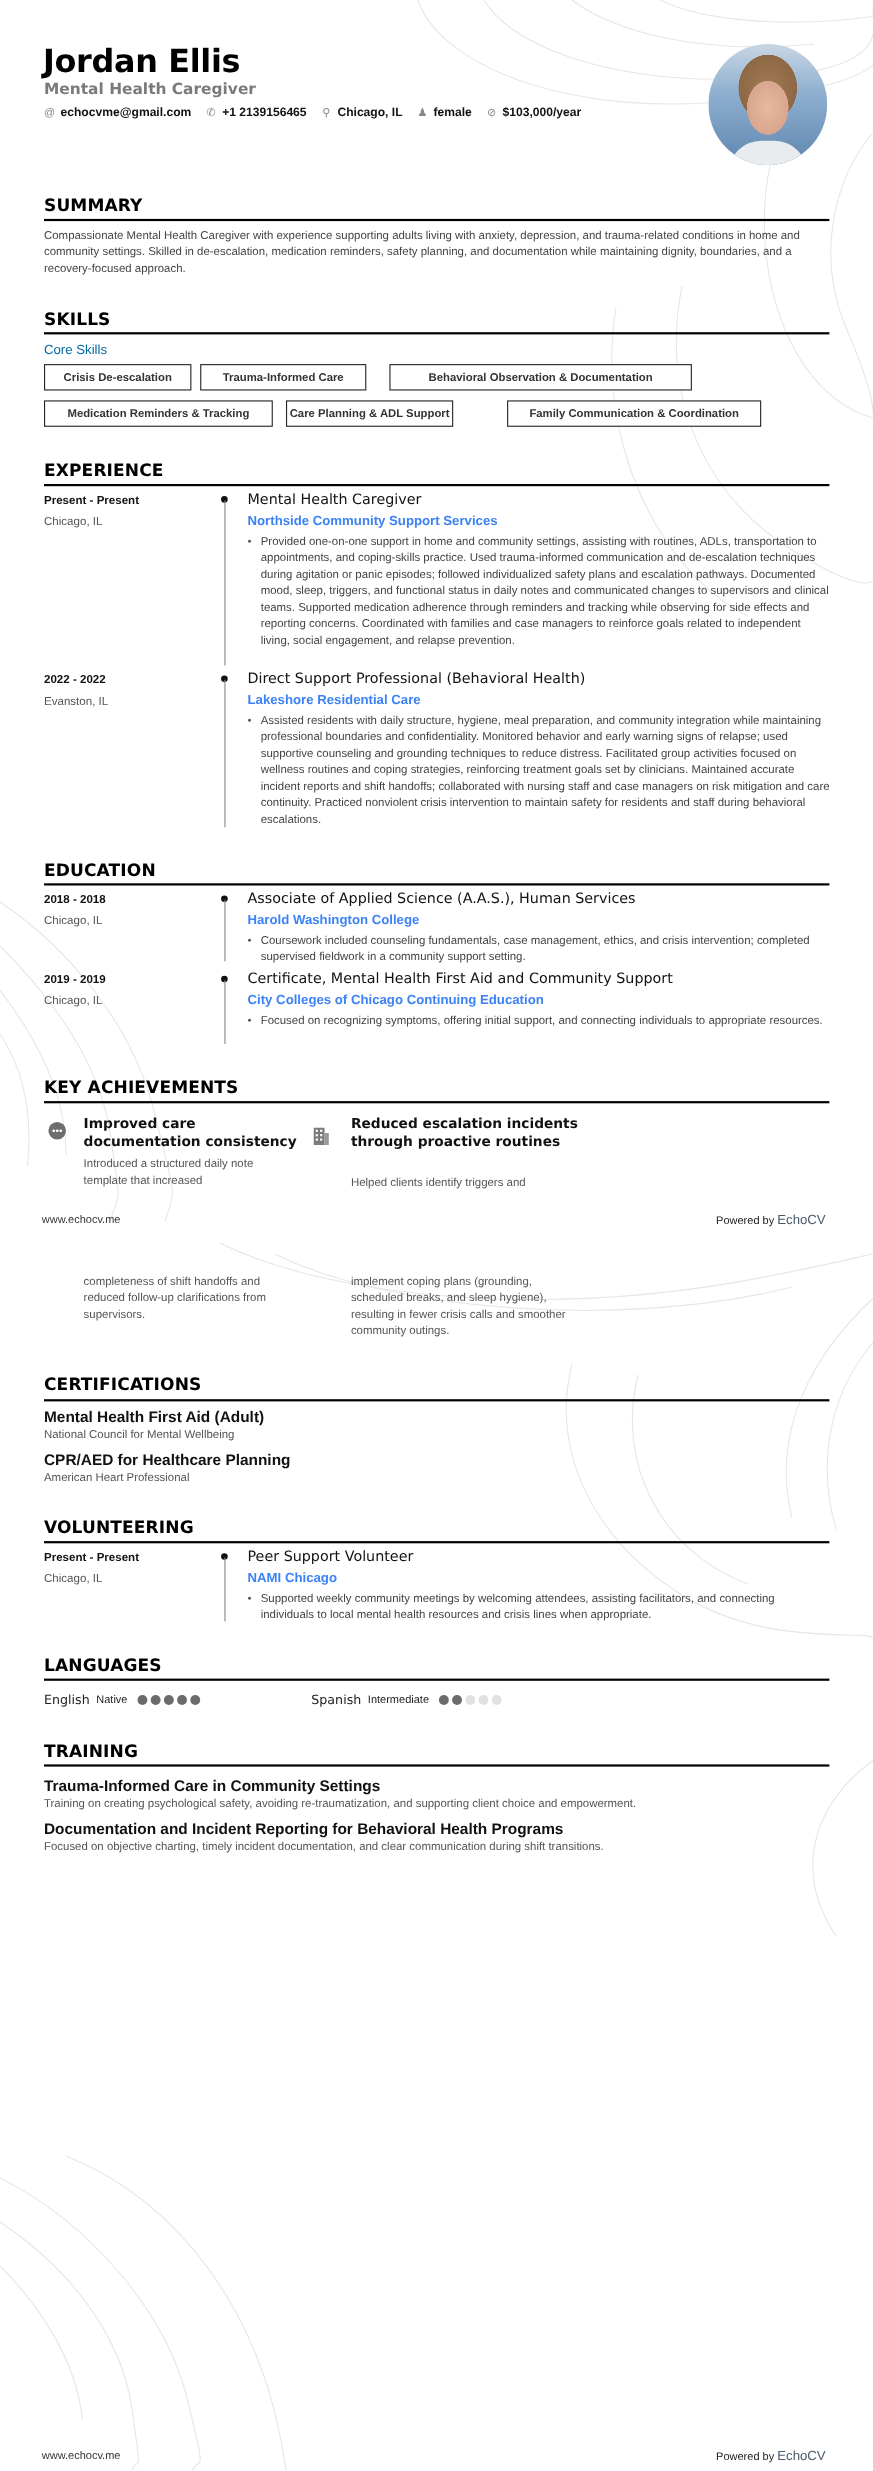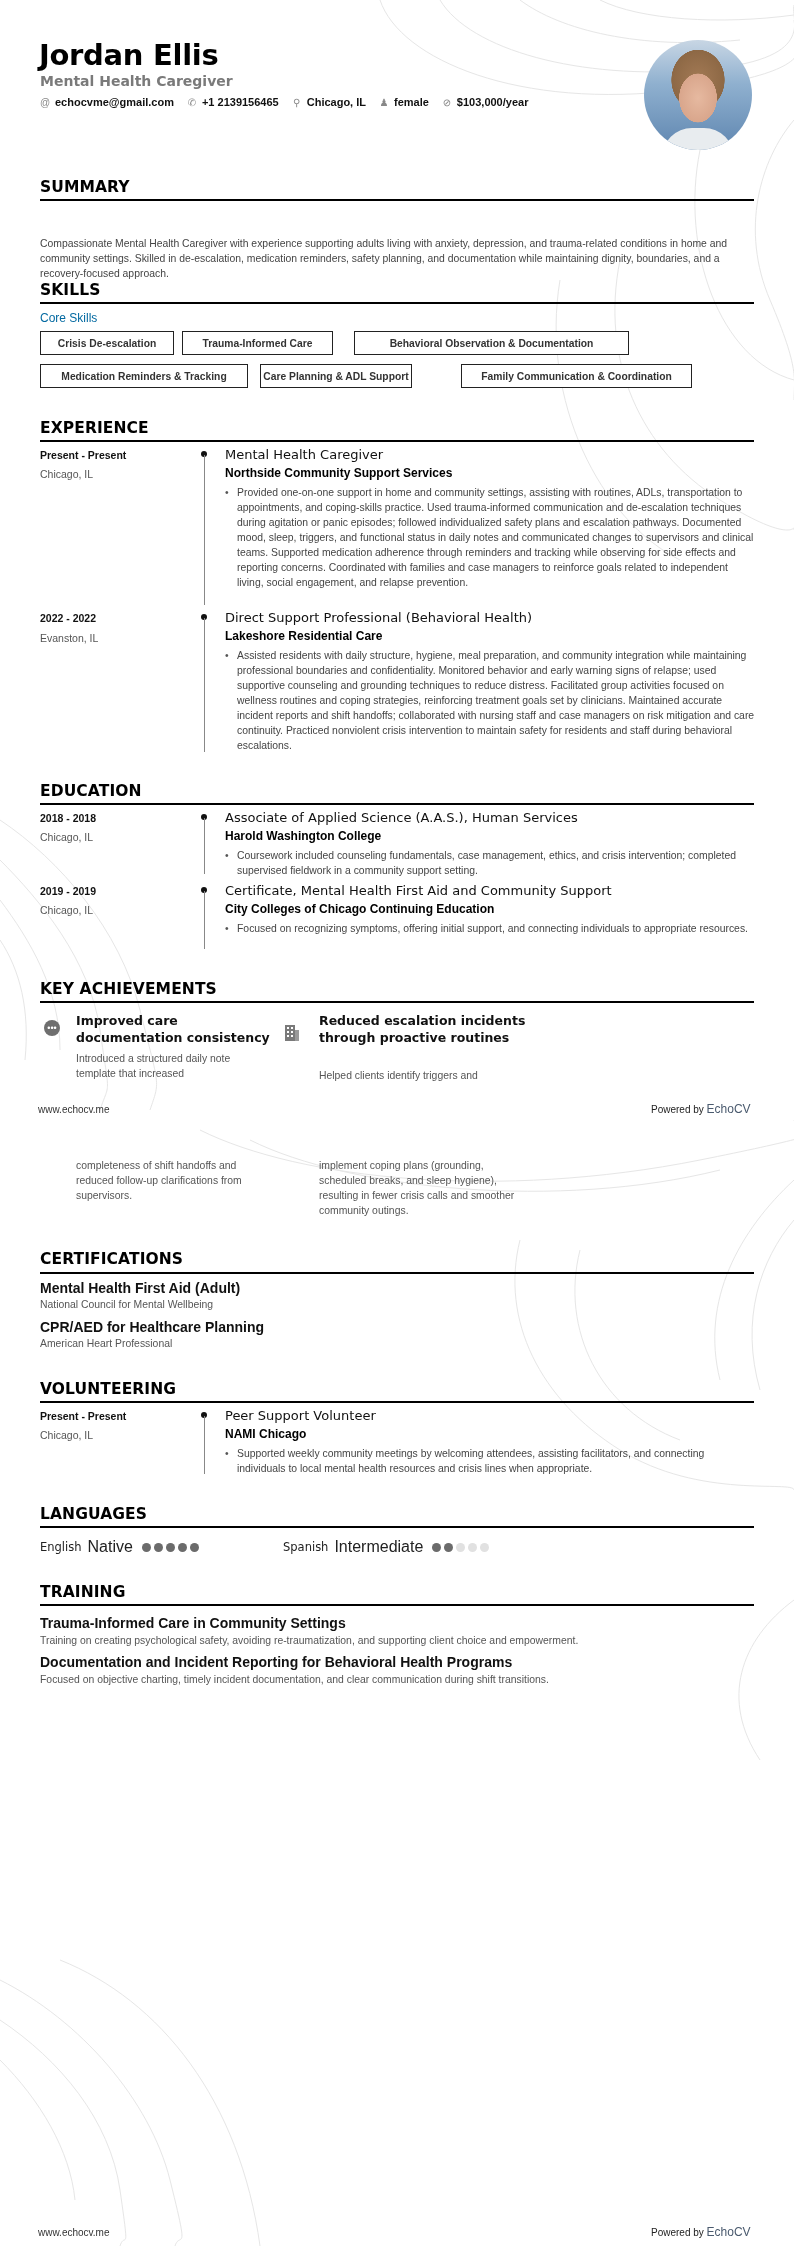--- a/index.html
+++ b/index.html
@@ -18,51 +18,51 @@
   .photo { left: 644px; top: 40px; width: 108px; height: 110px; border-radius: 50%; overflow: hidden;
     background: radial-gradient(ellipse 34px 44px at 54px 58px, #e6b9a0 0%, #d9a68c 55%, transparent 56%),
                 radial-gradient(ellipse 44px 50px at 54px 40px, #a37a55 0%, #8d6845 60%, transparent 61%),
                 linear-gradient(180deg, #c8d6e4 0%, #8fb0cf 40%, #5f86b0 100%); }
   .photo .shirt { position: absolute; left: 18px; top: 88px; width: 72px; height: 30px; background: #e8ecef; border-radius: 36px 36px 0 0; }
 
   
   .sec-title { left: 40px; font-family: "DejaVu Sans", sans-serif; font-weight: 700; font-size: 15.5px; color: #000; letter-spacing: 0.1px; }
   .rule { left: 40px; width: 714px; height: 2px; background: #000; }
 
-  .body-text { font-size: 10.4px; line-height: 15px; color: #444; margin-top: 29px; }
+  .body-text { font-size: 10.4px; line-height: 15px; color: #444; }
   .summary { left: 40px; top: 207px; width: 712px; }
 
   .core-label { left: 40px; top: 311px; font-size: 12px; color: #0369a1; }
   .chip { position: absolute; height: 24px; border: 1.4px solid #222; font-size: 10.3px; font-weight: 700; color: #333; display: flex; align-items: center; justify-content: center; white-space: nowrap; background: #fff; }
 
   
   .date { left: 40px; font-size: 10.5px; font-weight: 700; color: #111; }
   .loc { left: 40px; font-size: 10.5px; color: #555; }
   .tl-dot { width: 6px; height: 6px; background: #111; border-radius: 50%; left: 201px; }
   .tl-line { width: 1px; background: #888; left: 203.5px; }
   .etitle { left: 225px; font-size: 13px; color: #111; font-family: "DejaVu Sans", sans-serif; font-weight: 400; }
-  .eorg { left: 225px; font-size: 12px; font-weight: 700; color: #000000; }
+  .eorg { left: 225px; font-size: 12px; font-weight: 700; color: #3b82f6; }
   .ebul { left: 225px; width: 530px; font-size: 10.4px; line-height: 15px; color: #444; padding-left: 12px; }
   .ebul::before { content: "•"; position: absolute; left: 0; top: 0; color: #555; }
 
   
   .ach-icon { width: 16px; height: 16px; border-radius: 50%; background: #6e6e6e; color: #fff; font-size: 9px; display: flex; align-items: center; justify-content: center; }
   .ach-title { font-family: "DejaVu Sans", sans-serif; font-weight: 700; font-size: 12.5px; line-height: 17px; color: #111; }
   .ach-desc { font-size: 10.4px; line-height: 15px; color: #555; }
 
   .footer-l { left: 38px; font-size: 10px; color: #333; }
   .footer-r { left: 651px; font-size: 10px; color: #222; }
   .footer-r .brand { font-size: 12px; color: #4a5a6e; }
 
   .cert-title { left: 40px; font-size: 14px; font-weight: 700; color: #111; }
   .cert-org { left: 40px; font-size: 10.4px; color: #555; }
 
   .lang { display: flex; align-items: center; gap: 6px; }
   .lang-name { font-family: "DejaVu Sans", sans-serif; font-size: 11.5px; color: #222; }
-  .lang-level { font-size: 16px; color: #222; }
+  .lang-level { font-size: 10px; color: #222; }
   .dots { display: flex; gap: 3px; margin-left: 3px; }
   .dot { width: 9px; height: 9px; border-radius: 50%; background: #6b6b6b; }
   .dot.off { background: #e1e1e1; }
 </style>
 </head>
 <body>
 
 <svg class="bg-lines" viewBox="0 0 794 2246" xmlns="http://www.w3.org/2000/svg" fill="none" stroke="#e6e6e6" stroke-width="1">
   <path d="M380 0 C 400 60, 520 110, 680 90 S 794 40, 794 20"></path>
   <path d="M440 0 C 470 50, 580 80, 700 70 S 790 20, 794 5"></path>

